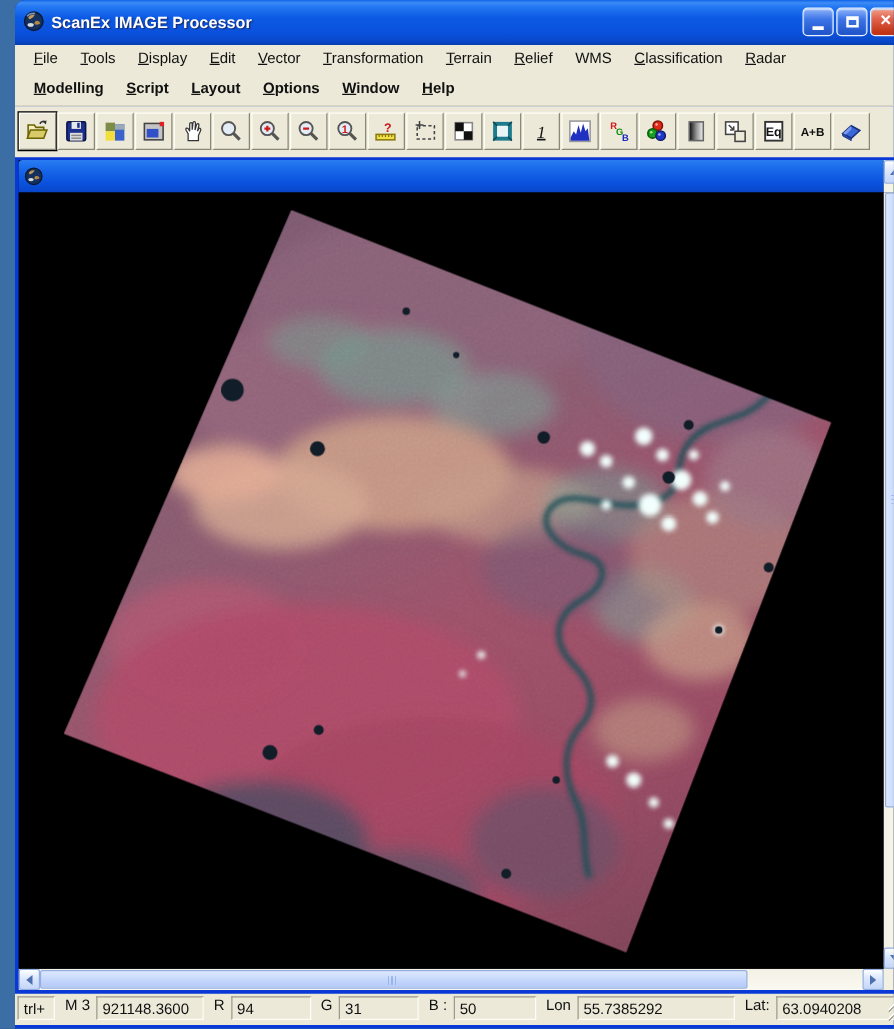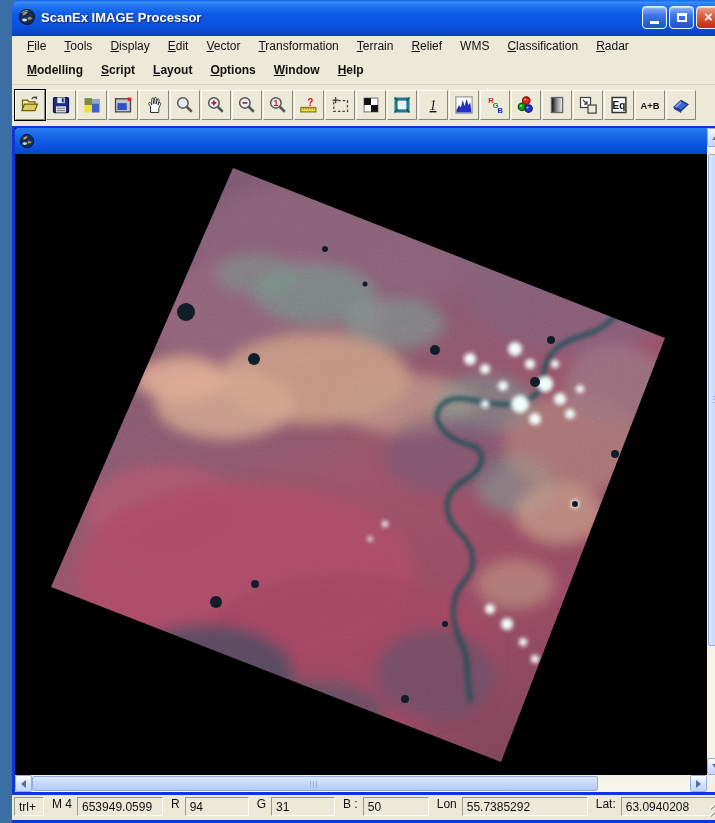--- a/index.html
+++ b/index.html
@@ -413,22 +413,22 @@
         <div class="sb-btn">
             <div class="ch-right"></div>
           </div>
       </div>
       <div class="corner"></div>
     </div>
   </div>
 
   <div class="statusbar">
     <div class="st-box" style="width:30px">trl+</div>
-    <span class="st-label">M 4</span>
-    <div class="st-box" style="width:86px">653949.0599</div>
+    <span class="st-label">M 3</span>
+    <div class="st-box" style="width:86px">921148.3600</div>
     <span class="st-label">R</span>
     <div class="st-box" style="width:64px">94</div>
     <span class="st-label">G</span>
     <div class="st-box" style="width:64px">31</div>
     <span class="st-label">B :</span>
     <div class="st-box" style="width:66px">50</div>
     <span class="st-label">Lon</span>
     <div class="st-box" style="width:126px">55.7385292</div>
     <span class="st-label">Lat:</span>
     <div class="st-box" style="flex:1">63.0940208</div>

